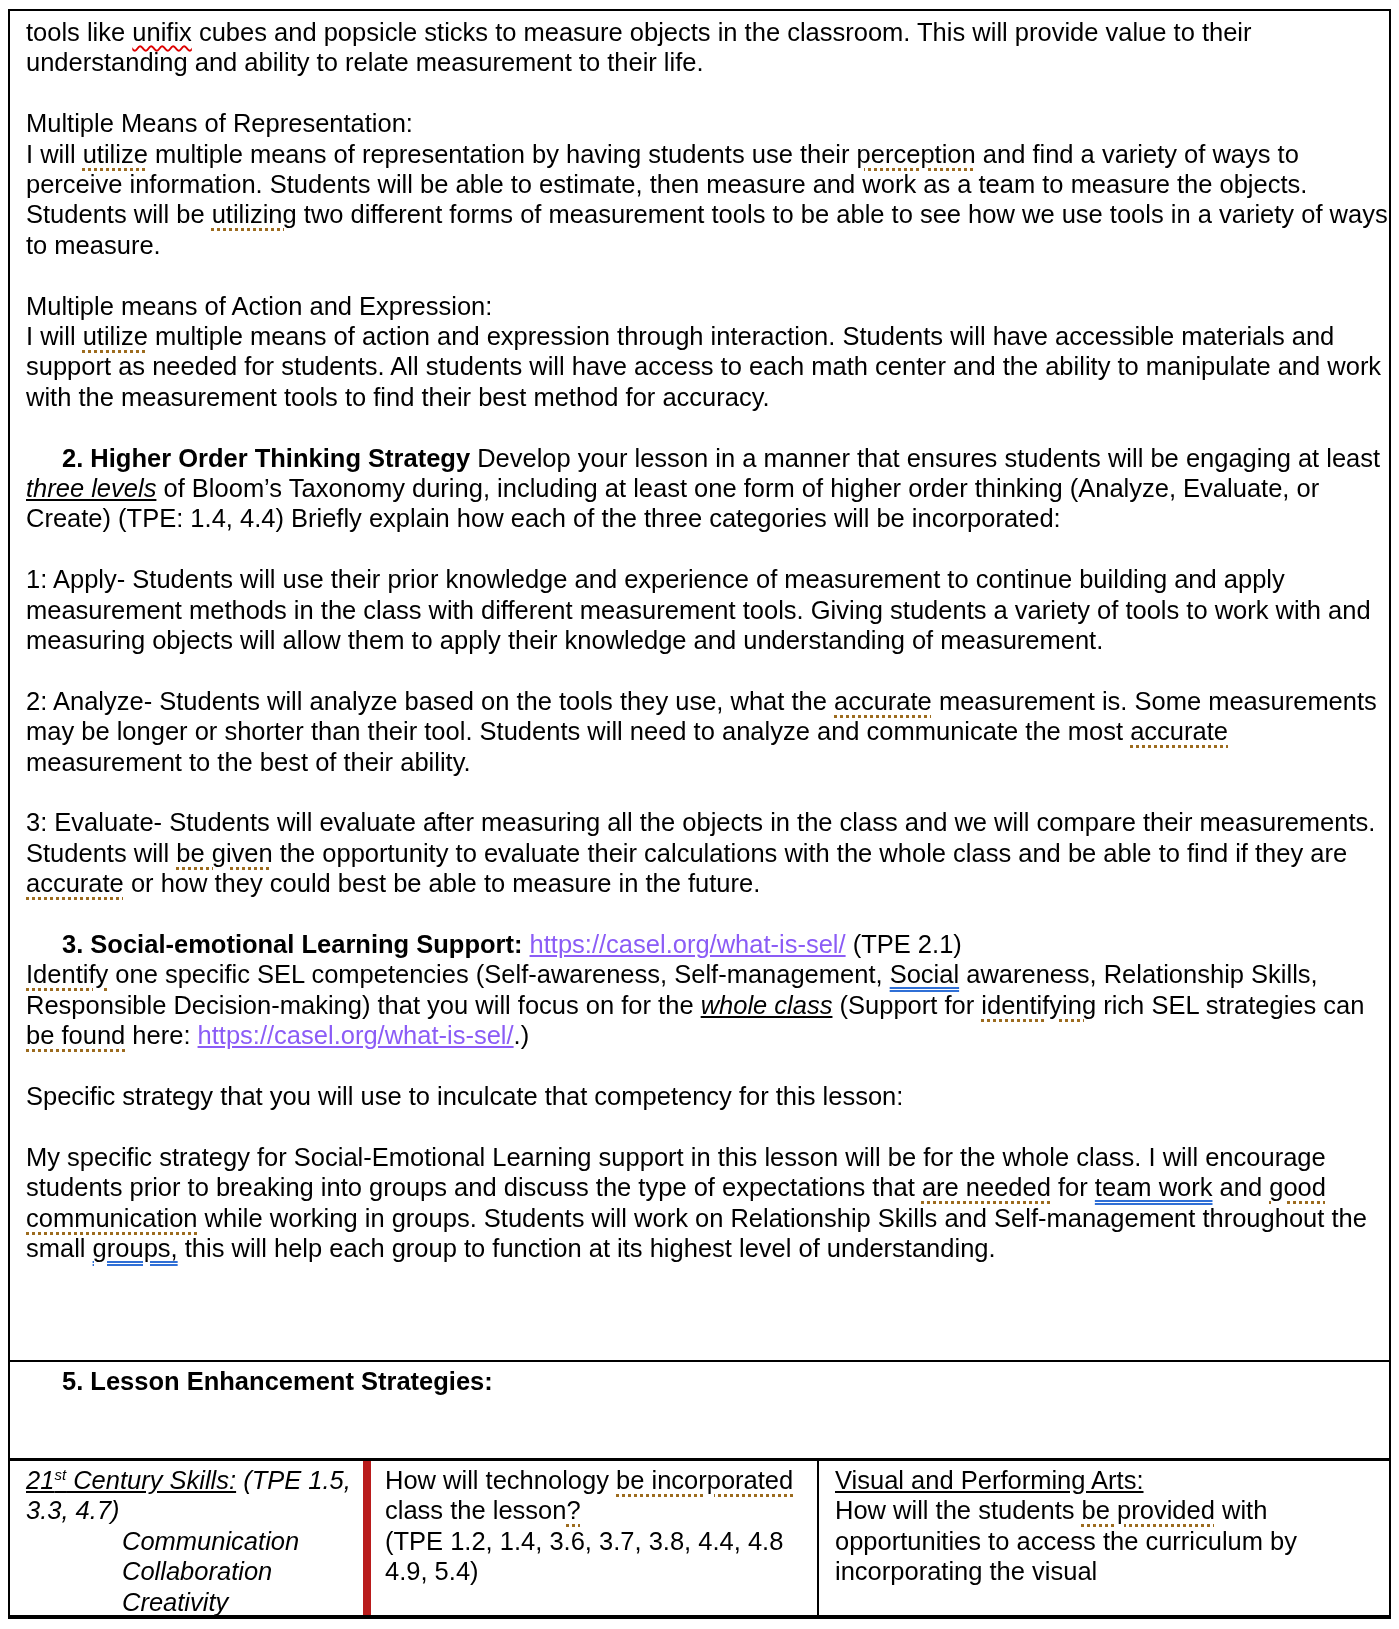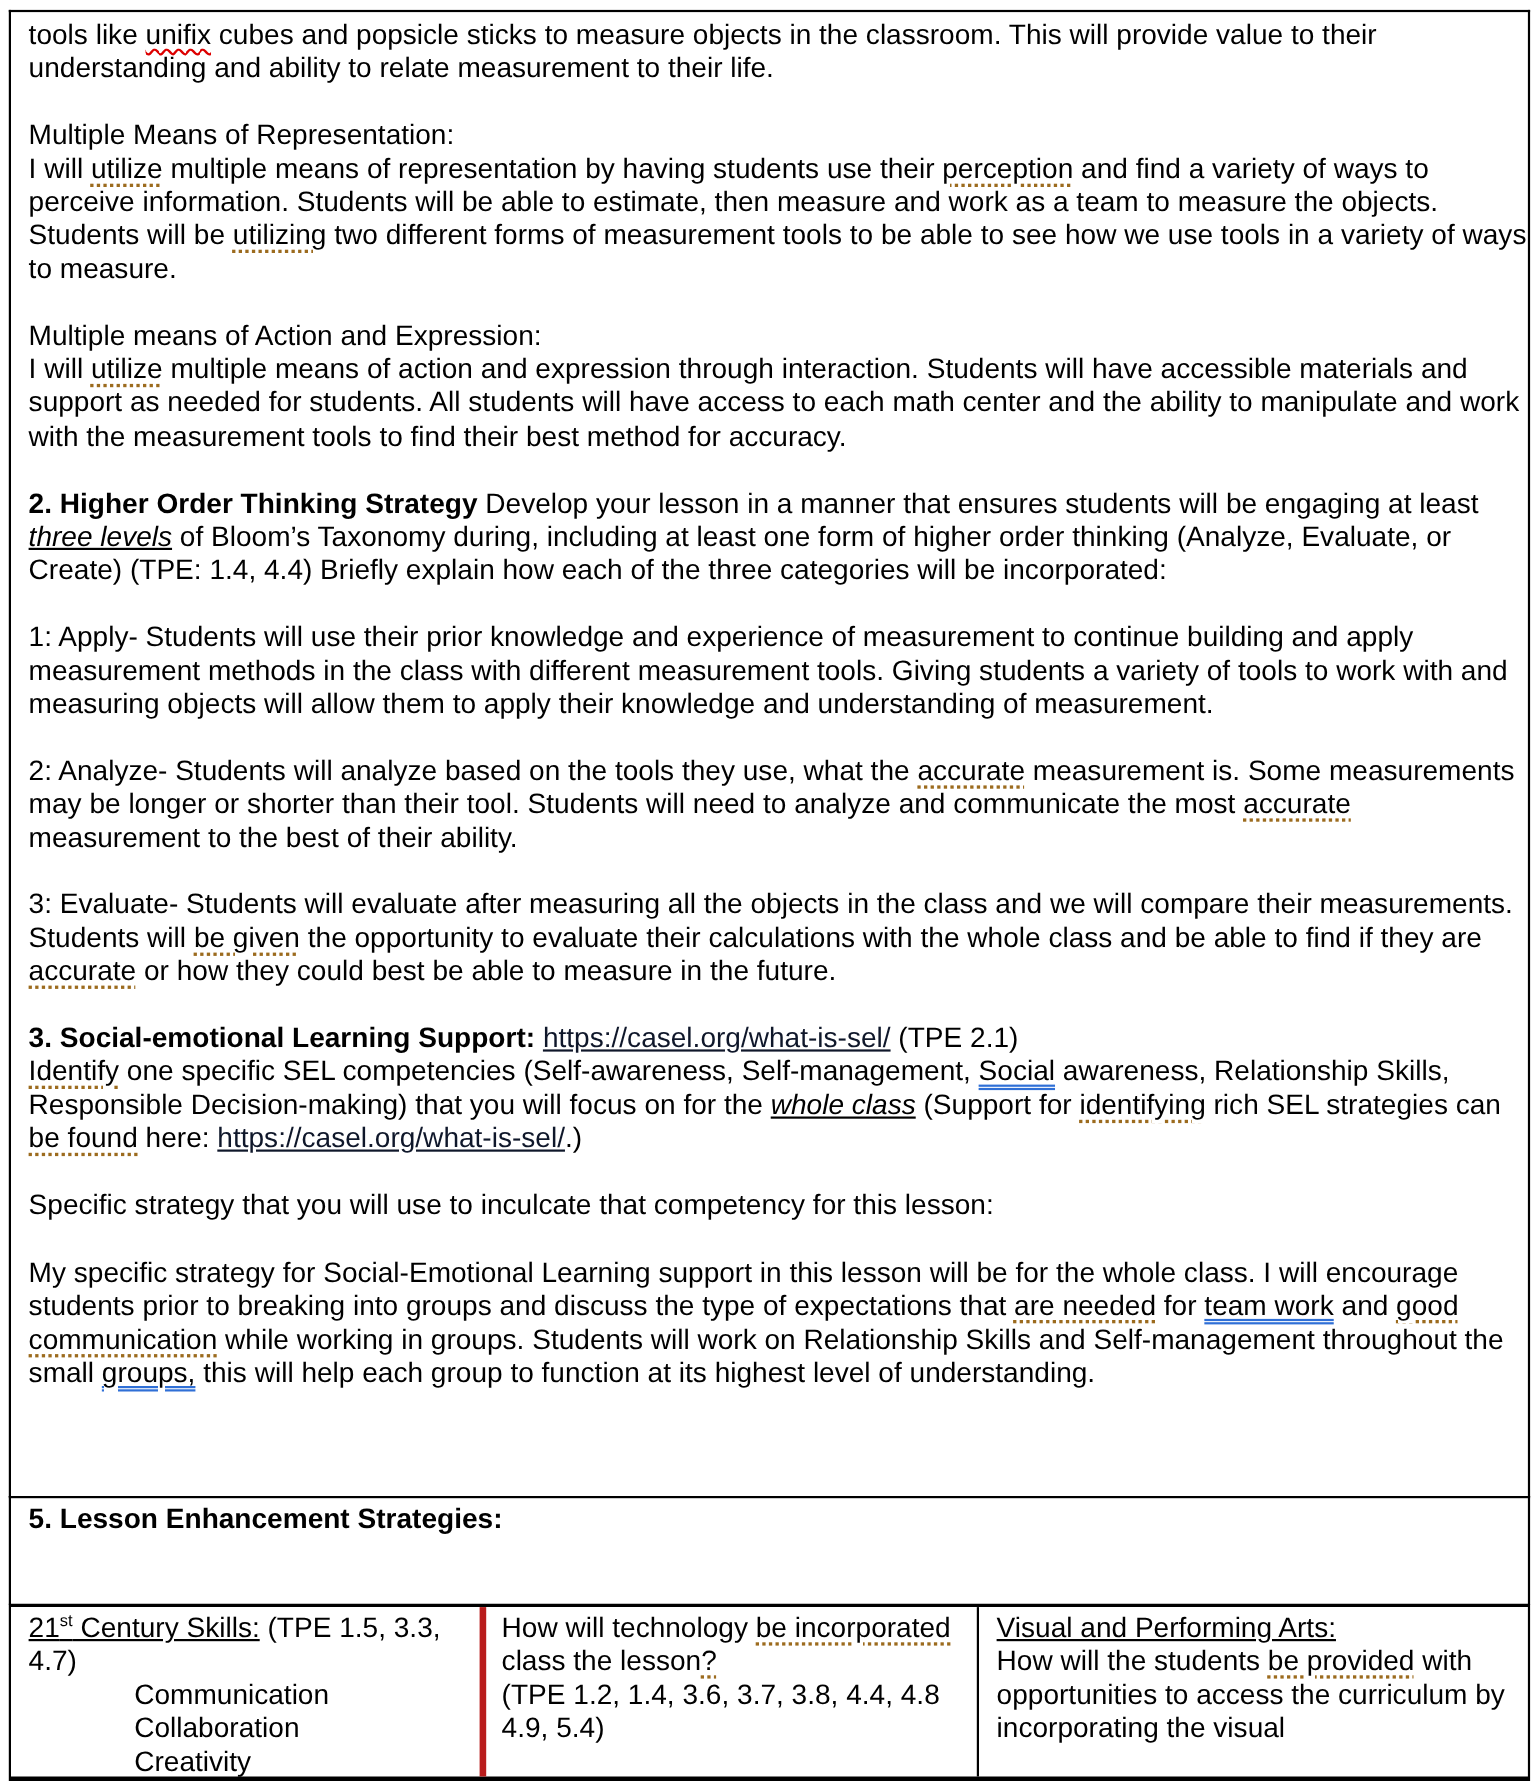--- a/index.html
+++ b/index.html
@@ -18,29 +18,29 @@
     border: 2px solid #000; border-bottom: none; box-sizing: border-box;
     border-top: 2.5px solid #000;
     padding: 4px 0 0 16px;
   }
   .cell-row {
     position: absolute; left: 8px; top: 1458px; width: 1383px; height: 161px;
     border: 2px solid #000; border-top: 3px solid #000; border-bottom: 4px solid #000;
     box-sizing: border-box; display: flex;
   }
   .col { box-sizing: border-box; padding: 4px 0 0 16px; height: 100%; }
-  .col1 { width: 432px; border-right: 6px solid #b91c1c; }
+  .col1 { width: 361px; border-right: 8px solid #b91c1c; font-style: italic; }
   .col2 { width: 448px; border-right: 2px solid #000; padding-left: 14px; }
   .col3 { flex: 1; }
   p { margin: 0; }
   .gap { height: 30.4px; }
-  .b { font-weight: bold; }
+  .b { font-weight: bold; margin-left: 36px; }
   .i { font-style: italic; }
   .u { text-decoration: underline; }
-  .link { color: #0f172a; text-decoration: underline; }
+  .link { color: #8b5cf6; text-decoration: underline; }
   .sp-red { text-decoration: underline wavy #d00; text-decoration-thickness: 1.5px; text-underline-offset: 4px; }
   .sp-gold { text-decoration: underline dotted #9c6b1e; text-decoration-thickness: 3px; text-underline-offset: 5px; }
   .sp-blue { text-decoration: underline double #2f6fd6; text-decoration-thickness: 1.5px; text-underline-offset: 4px; }
   .indent { padding-left: 96px; }
   sup { font-size: 15px; line-height: 0; }
 </style>
 </head>
 <body>
 
 <div class="cell-main">

